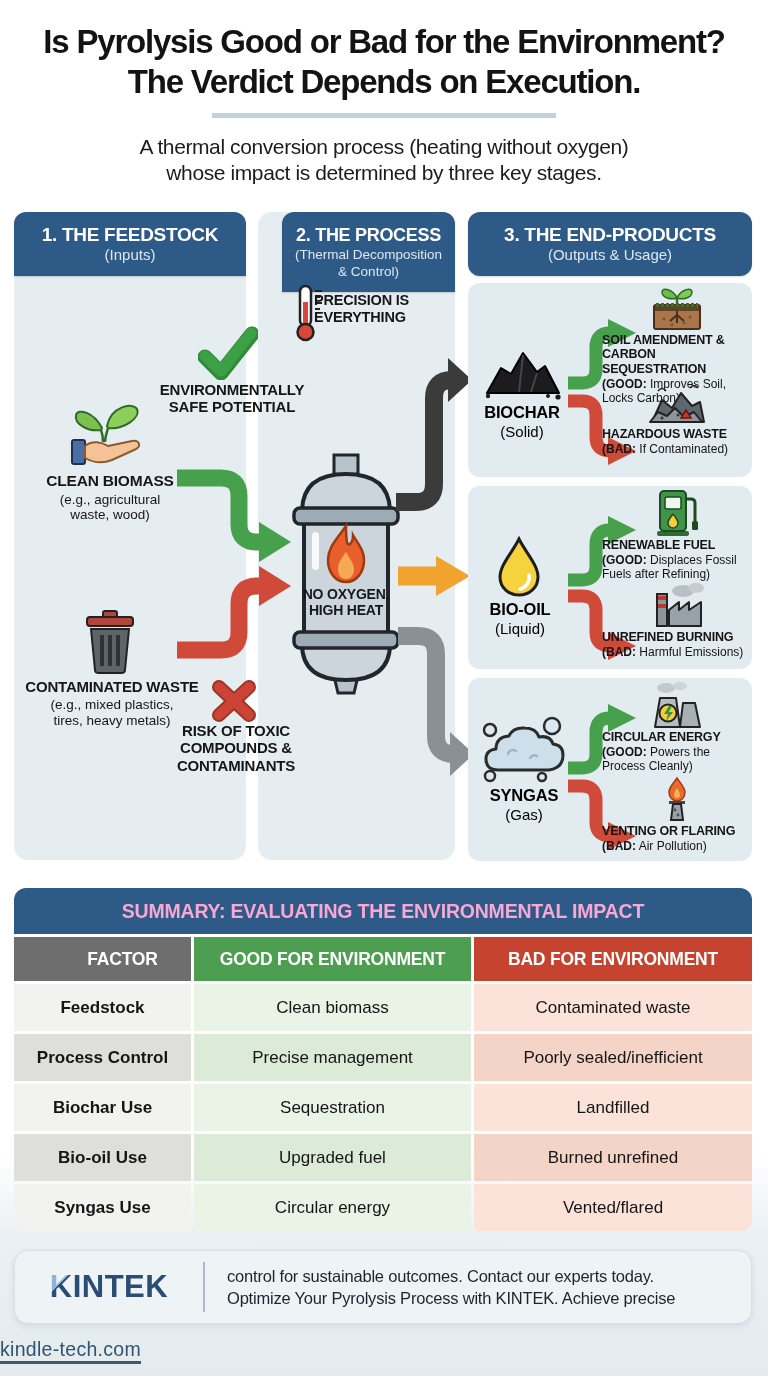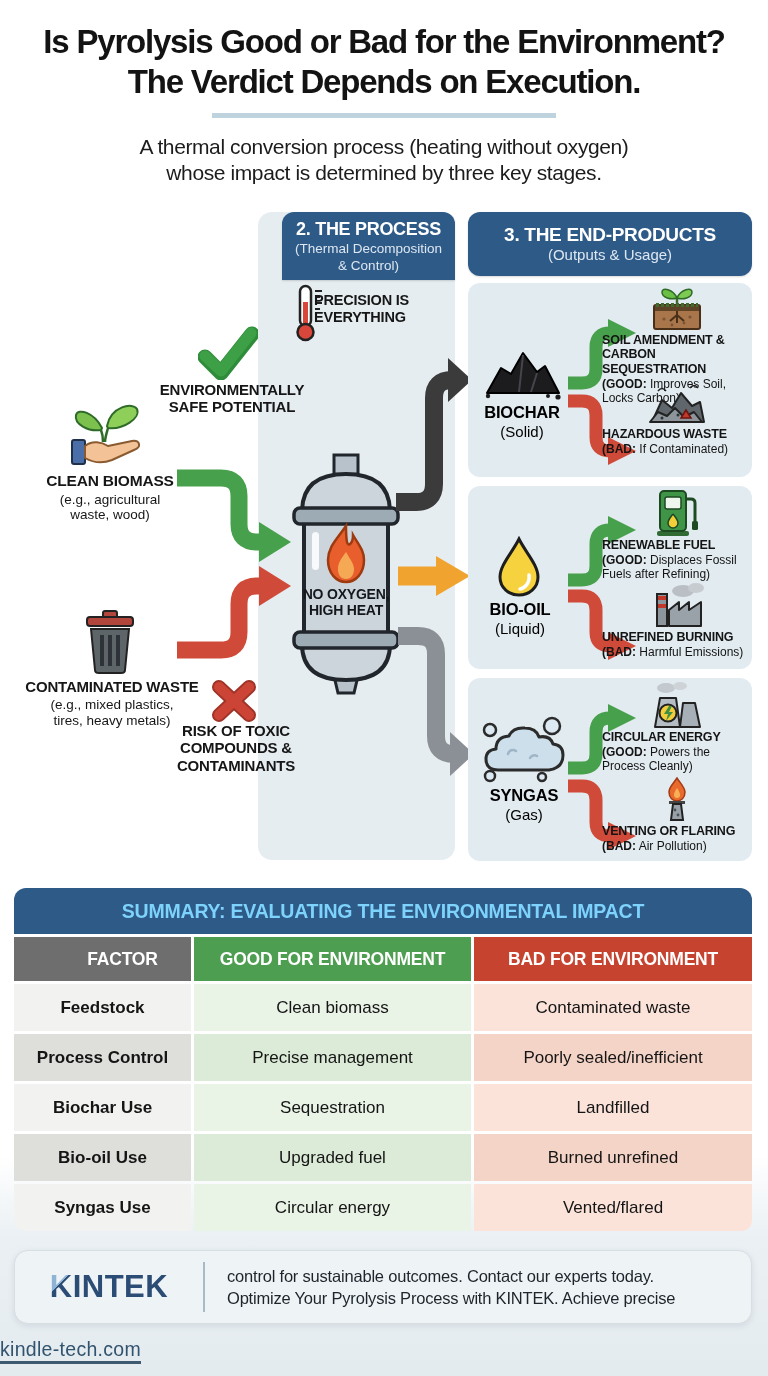--- a/index.html
+++ b/index.html
@@ -15,42 +15,42 @@
     font-size:21px; color:#1c1c1c; line-height:1.24; letter-spacing:-0.4px;}
 
   
   .panel{position:absolute; background:#e6edf1; border-radius:14px;}
   .col-header{background:#2e5a88; border-radius:12px 12px 0 0; color:#fff; text-align:center;
     display:flex; flex-direction:column; justify-content:center; box-shadow:0 1px 2px rgba(0,0,0,.15);}
   .col-title{font-size:19px; font-weight:bold; letter-spacing:-0.3px;}
   .col-sub{font-size:15px; color:#dde7f1; line-height:1.12; margin-top:1px;}
   #col1{left:14px; top:212px; width:232px; height:648px;}
   #col2{left:258px; top:212px; width:197px; height:648px;}
-  #col1 .col-header{height:64px;} #col2 .col-header{height:68px;margin-left:24px;}
+  #col1 .col-header{height:64px;} #col2 .col-header{height:80px;margin-left:24px;}
   #col2 .col-sub{font-size:13.5px;}
   #col3-header{position:absolute; left:468px; top:212px; width:284px; height:64px; border-radius:12px;}
   .card{position:absolute; left:468px; width:284px; background:#e2ebf0; border-radius:12px;}
   #card1{top:283px; height:194px;} #card2{top:486px; height:183px;} #card3{top:678px; height:183px;}
 
   .abs{position:absolute;}
   .lbl{position:absolute; text-align:center; color:#161616;}
   .name-b{font-weight:bold; font-size:15px; letter-spacing:-0.2px; line-height:1.15;}
   .desc-r{font-size:13.5px; line-height:1.15; margin-top:2px;}
 
   
   .prod-name{font-size:16.5px; font-weight:bold; text-align:center; letter-spacing:-0.2px;}
   .prod-form{font-size:15px; text-align:center; margin-top:1px;}
   .outcome{position:absolute; left:134px; width:150px; color:#141414;}
   .o-title{font-size:12.5px; font-weight:bold; line-height:1.14; letter-spacing:-0.2px;}
   .o-desc{font-size:12px; line-height:1.18; margin-top:1px;}
   .o-icon{display:block; margin:0 auto 2px auto;}
 
   
   #summary{position:absolute; left:14px; top:888px; width:738px;}
-  .sum-title{height:46px; background:#2e5a88; border-radius:12px 12px 0 0; color:#7dd3fc;
+  .sum-title{height:46px; background:#2e5a88; border-radius:12px 12px 0 0; color:#f9a8d4;
     display:flex; align-items:center; justify-content:center; font-size:19.5px; font-weight:bold; letter-spacing:-0.2px;}
   .sum-row{display:grid; grid-template-columns:177px 277px 278px; column-gap:3px; margin-top:3px;}
   .sum-cell{display:flex; align-items:center; justify-content:center; font-size:17px; color:#151515;}
   .hdr{height:44px; color:#fff; font-weight:bold; font-size:17.5px; letter-spacing:-0.2px;}
   .h-factor{background:#6e6e6e;padding-left:40px;} .h-good{background:#4d9e50;} .h-bad{background:#c5432f;}
   .drow{height:47px;}
   .c-factor{font-weight:bold;}
   .row-odd .c-factor{background:#f2f2f0;} .row-odd .c-good{background:#e9f3e6;} .row-odd .c-bad{background:#fbe3da;}
   .row-even .c-factor{background:#dededa;} .row-even .c-good{background:#dcebd7;} .row-even .c-bad{background:#f5d4c8;}
   .sum-row:last-child .c-factor{border-radius:0 0 0 10px;}
@@ -77,20 +77,26 @@
   <div class="main-title">
     <div>Is Pyrolysis Good or Bad for the Environment?</div>
     <div>The Verdict Depends on Execution.</div>
   </div>
   <div class="title-divider"></div>
   <div class="subtitle">
     <div>A thermal conversion process (heating without oxygen)</div>
     <div>whose impact is determined by three key stages.</div>
   </div>
 
+  <div class="panel" id="col1">
+    <div class="col-header">
+      <div class="col-title">1. THE FEEDSTOCK</div>
+      <div class="col-sub">(Inputs)</div>
+    </div>
+  </div>
 
   <div class="panel" id="col2">
     <div class="col-header">
       <div class="col-title" style="font-size:18px;">2. THE PROCESS</div>
       <div class="col-sub">(Thermal Decomposition</div>
       <div class="col-sub">&amp; Control)</div>
     </div>
   </div>
 
   <div class="col-header" id="col3-header">

